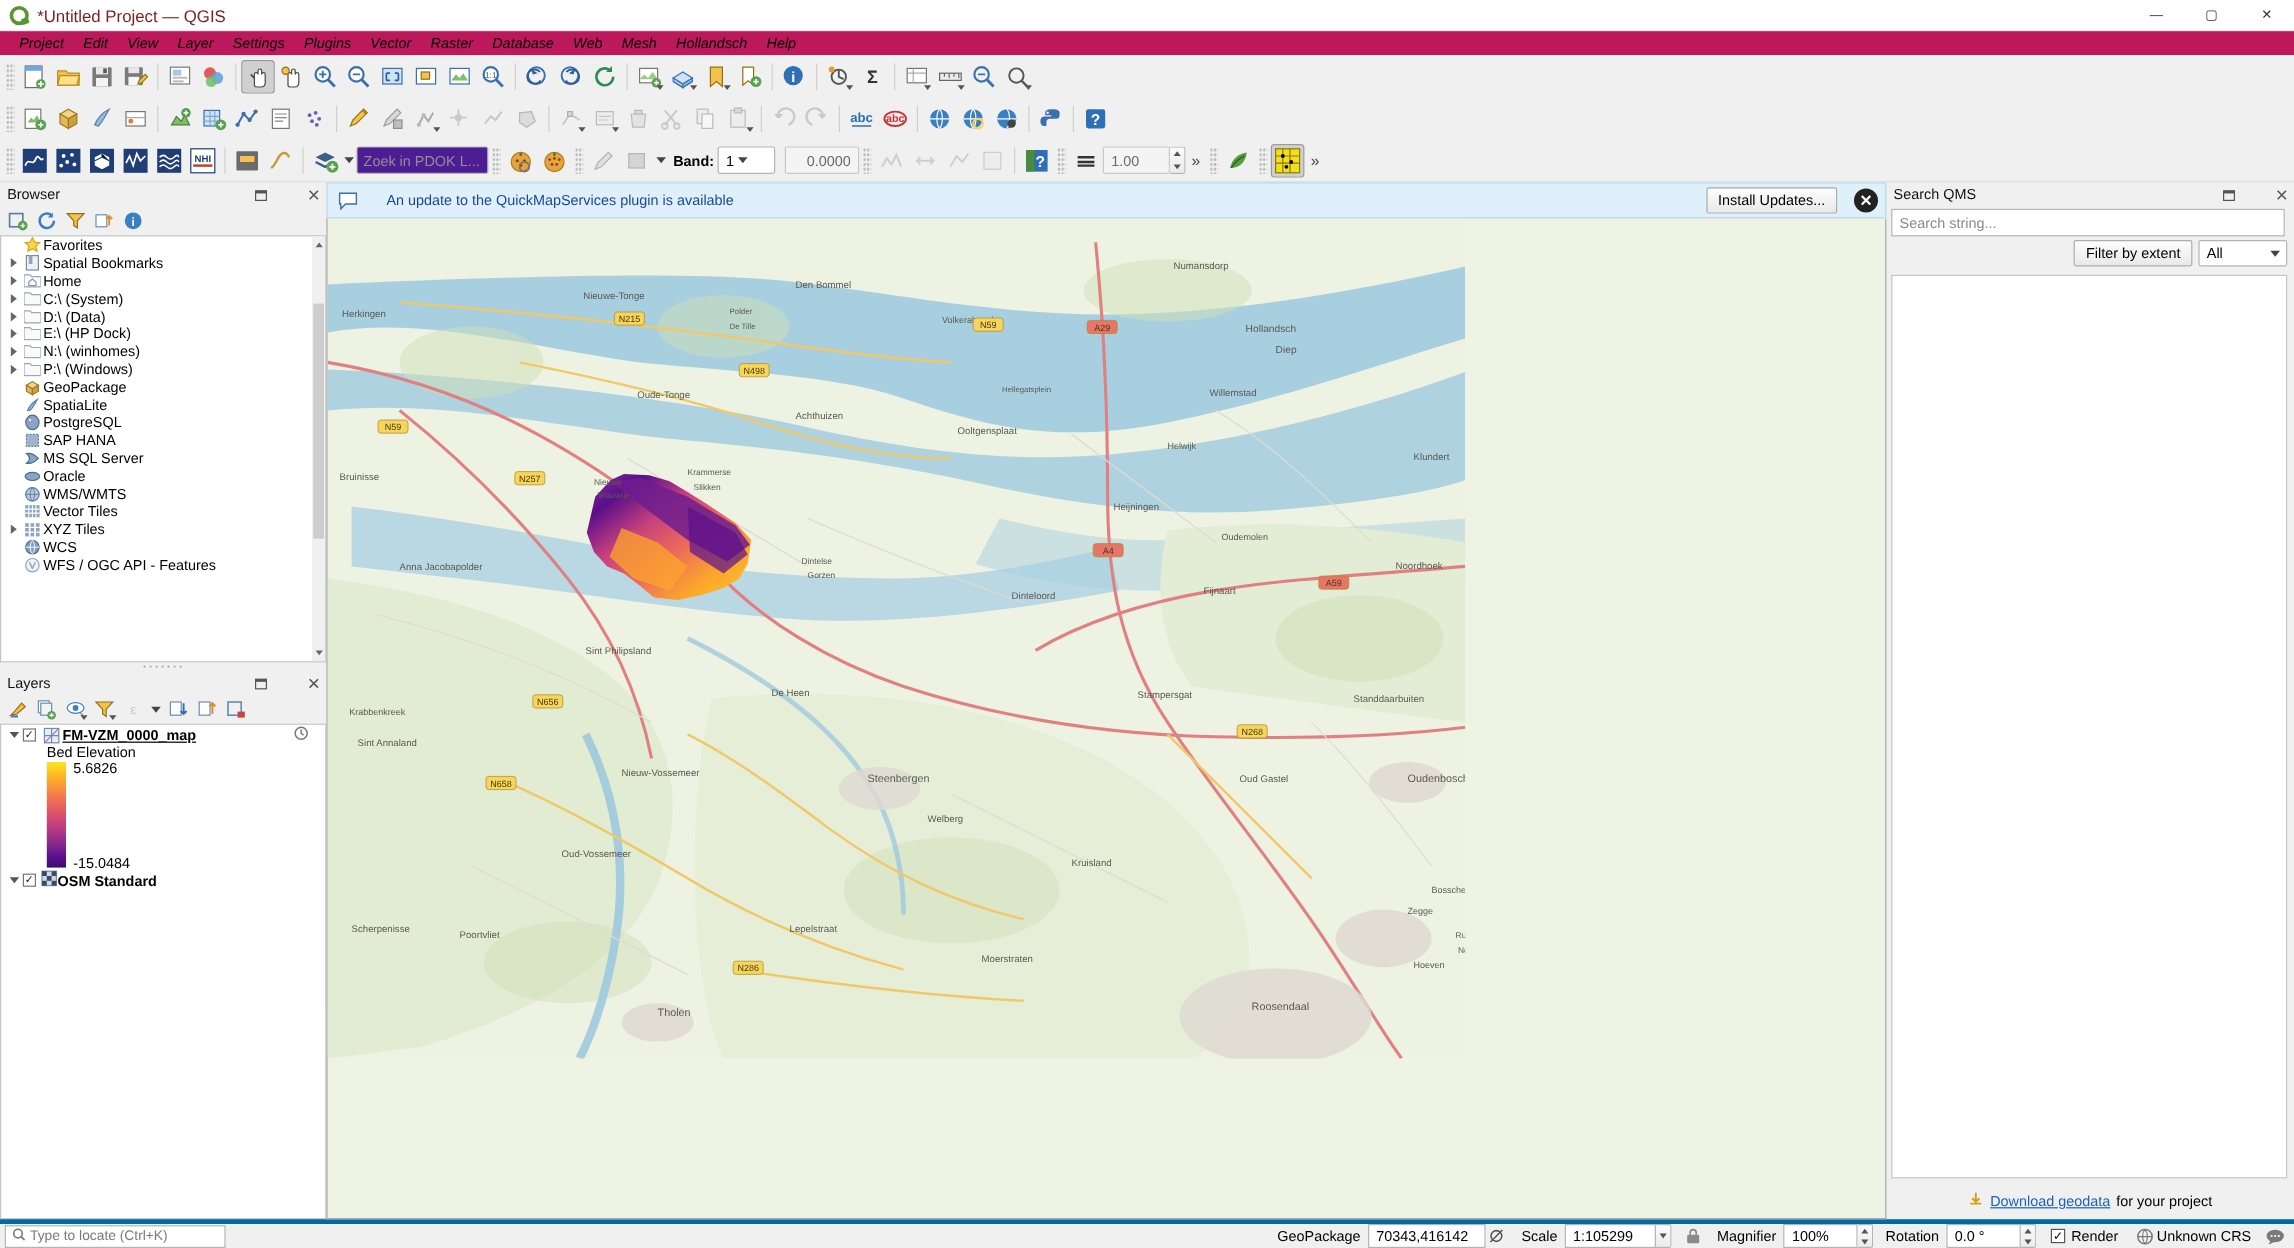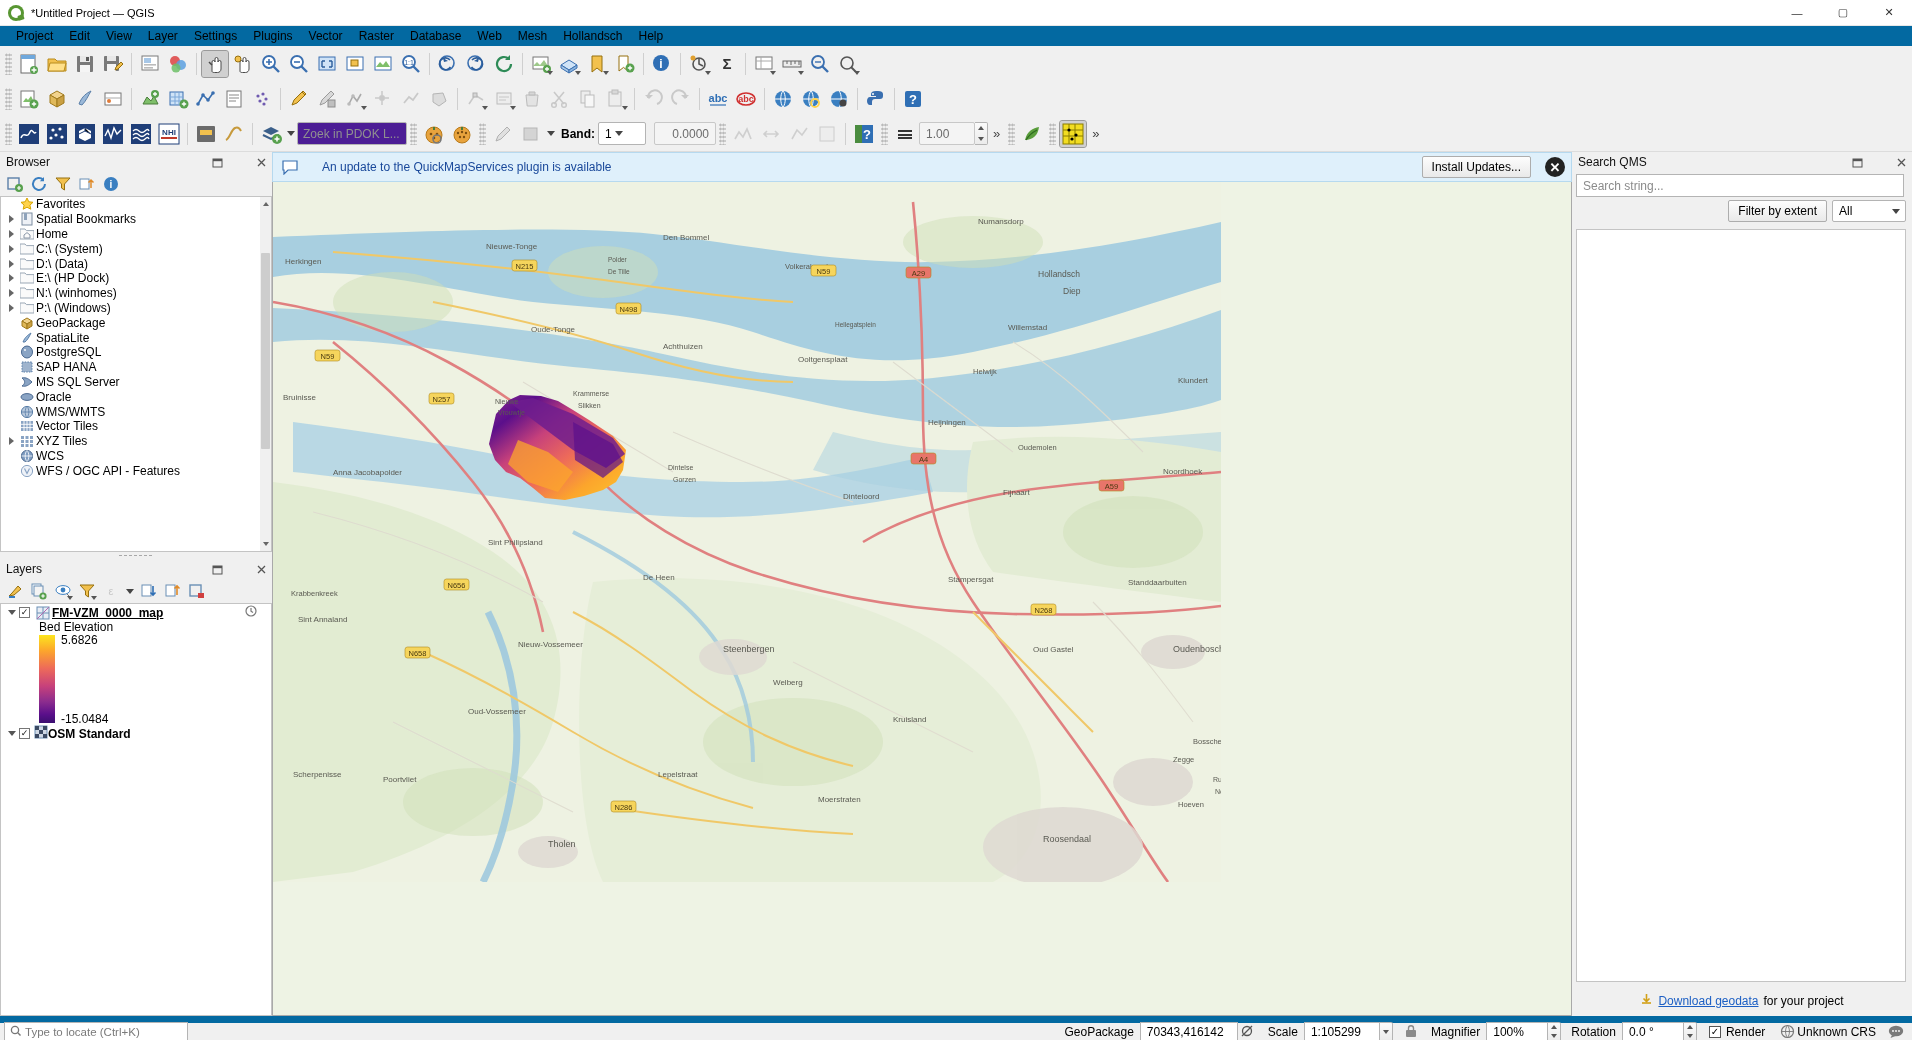--- a/index.html
+++ b/index.html
@@ -27,31 +27,31 @@
     background: #589632; position: relative; display: block;
   }
   .qgis-logo::after {
     content: ""; position: absolute; left: 3px; top: 3px; width: 10px; height: 10px;
     border-radius: 50%; background: #ffffff;
   }
   .qgis-logo::before {
     content: ""; position: absolute; right: 0px; bottom: 1px; width: 6px; height: 5px;
     background: #589632; transform: rotate(-20deg); z-index: 2; border-radius: 1px;
   }
-  .titlebar .title { font-size: 11px; color: #000000; text-align: center; }
+  .titlebar .title { font-size: 14px; color: #7f1d1d; text-align: center; }
   .titlebar .wincontrols { margin-left: auto; display: flex; height: 26px; }
   .wbtn {
     width: 46px; height: 26px; display: flex; align-items: center; justify-content: center;
     font-size: 11px; color: #333;
   }
 
   
   .menubar {
-    height: 20px; background: #0369a1; display: flex; align-items: center;
-    padding-left: 8px; flex: 0 0 20px; font-size: 12px;
+    height: 20px; background: #be185d; display: flex; align-items: center;
+    padding-left: 8px; flex: 0 0 20px; font-size: 12px; font-style: italic;
   }
   .menuitem { padding: 2px 8px; color: #000; white-space: nowrap; }
 
   
   .toolbars { background: #f0f0f0; flex: 0 0 auto; border-bottom: 1px solid #dcdcdc; }
   .toolbar-row { height: 35px; display: flex; align-items: center; padding: 0 2px; }
   .tb-grip {
     width: 7px; height: 22px; margin: 0 3px;
     background-image: radial-gradient(#b0b0b0 1px, transparent 1.2px);
     background-size: 3px 4px; opacity: .85;
@@ -202,21 +202,21 @@
     display: flex; align-items: center; padding: 0 6px; color: #8b8b8b; font-size: 12px;
   }
   .qms-filterrow { height: 28px; display: flex; align-items: center; justify-content: flex-end; padding-right: 6px; gap: 5px; }
   .qms-list { flex: 1 1 auto; margin: 4px 6px 4px 4px; background: #fff; border: 1px solid #c4c4c4; }
   .qms-footer { height: 30px; display: flex; align-items: center; justify-content: center; font-size: 12px; gap: 5px; }
   .qms-footer a { color: #1c5fc4; text-decoration: underline; }
 
   
   .statusbar {
     height: 24px; flex: 0 0 24px; background: #f0f0f0; display: flex; align-items: center;
-    border-top: 7px solid #0369a1; font-size: 12px; padding-left: 4px;
+    border-top: 4px solid #0369a1; font-size: 12px; padding-left: 4px;
   }
   .locate {
     width: 184px; height: 19px; border: 1px solid #b4b4b4; background: #fff; display: flex;
     align-items: center; padding: 0 5px; color: #7a7a7a; font-size: 11.5px; gap: 4px;
   }
   .sb-spacer { flex: 1 1 auto; }
   .sb-label { margin: 0 6px 0 10px; }
   .sb-field {
     height: 20px; border: 1px solid #b4b4b4; background: #fff; display: flex; align-items: center;
     padding: 0 6px; font-size: 12px;

